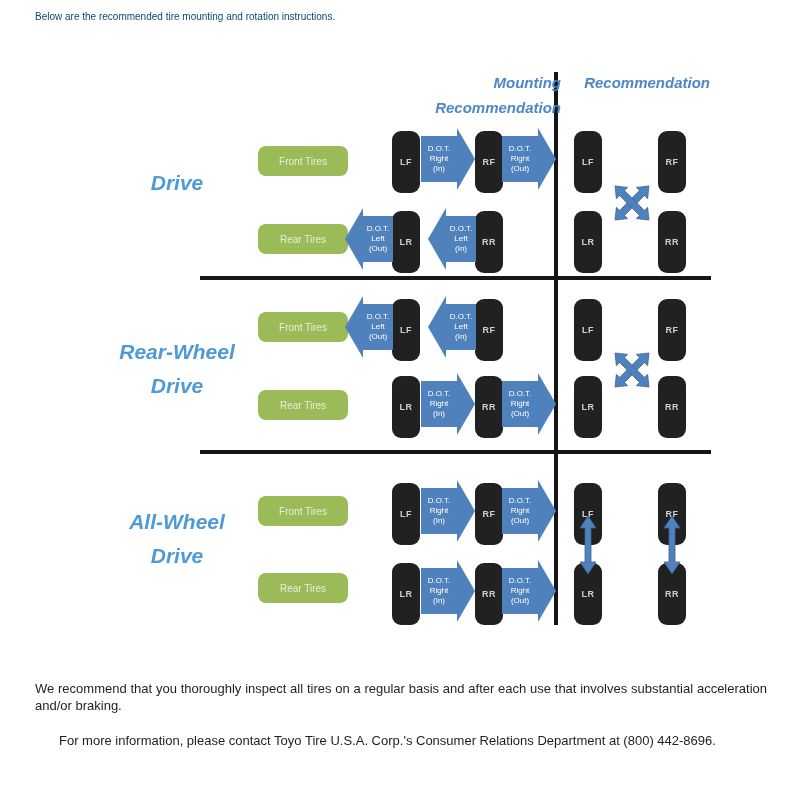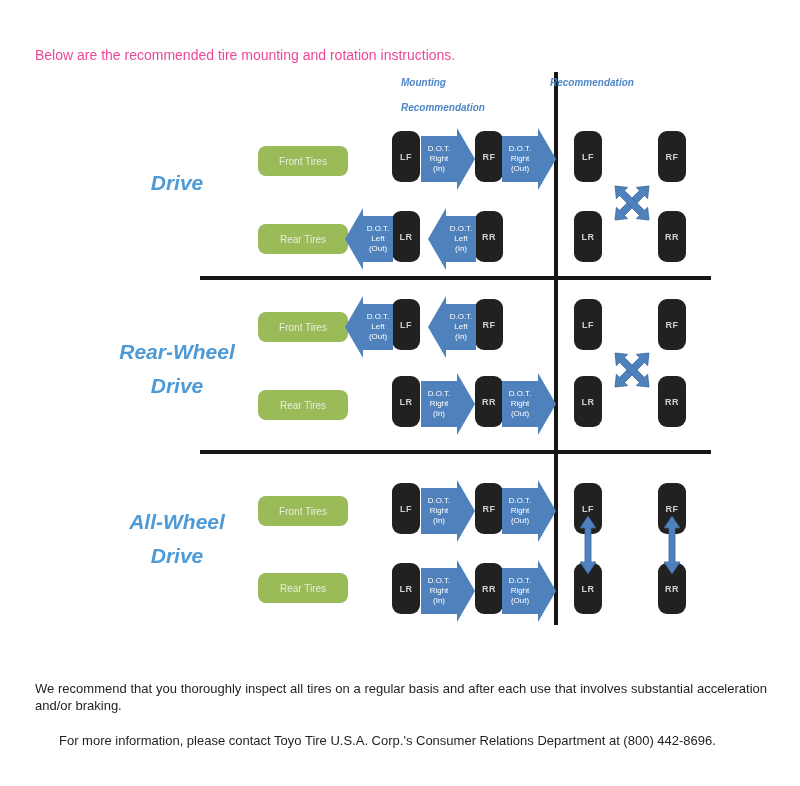--- a/index.html
+++ b/index.html
@@ -1,37 +1,37 @@
 <!DOCTYPE html>
 <html><head>
 <meta charset="utf-8">
 <style>
   html,body{margin:0;padding:0;background:#fff;}
   #page{position:relative;width:800px;height:786px;background:#ffffff;overflow:hidden;
         font-family:"Liberation Sans", sans-serif;}
-  .intro{position:absolute;left:35px;top:11px;font-size:14px;color:#ec4899;margin-top:36px;}
+  .intro{position:absolute;left:35px;top:11px;font-size:10px;color:#0c4a6e;}
 
   
   .vline{position:absolute;left:554px;top:72px;width:4px;height:553px;background:#161616;z-index:0;}
   .hline{position:absolute;left:200px;width:511px;height:4px;background:#161616;z-index:0;}
 
   
-  .hdr{position:absolute;top:70px;width:160px;text-align:left;color:#4e87c7;
-       font-weight:bold;font-style:italic;font-size:10px;line-height:25px;}
+  .hdr{position:absolute;top:70px;width:160px;text-align:right;color:#4e87c7;
+       font-weight:bold;font-style:italic;font-size:15px;line-height:25px;}
 
   
   .dlabel{position:absolute;left:92px;width:170px;text-align:center;color:#4e9ad6;
           font-weight:bold;font-style:italic;font-size:21px;line-height:34px;}
 
   
   .gbox{position:absolute;width:90px;height:30px;background:#9bbb59;border-radius:8px;
         display:flex;align-items:center;justify-content:center;color:#e9ecdb;font-size:10px;z-index:1;}
 
   
-  .tire{position:absolute;width:28px;height:51px;background:#212121;border-radius:9px;
+  .tire{position:absolute;width:28px;height:62px;background:#212121;border-radius:9px;
         display:flex;align-items:center;justify-content:center;color:#cfcfcf;
         font-size:9px;font-weight:bold;letter-spacing:.5px;z-index:1;}
 
   
   .arrow{position:absolute;height:62px;z-index:2;}
   .arrow .abody{position:absolute;top:8px;height:46px;background:#4f81bd;
         display:flex;flex-direction:column;justify-content:center;align-items:center;
         color:#fff;font-size:8px;line-height:10px;text-align:center;}
   .arrow.r{width:54px;}
   .arrow.r .abody{left:0;width:36px;}

